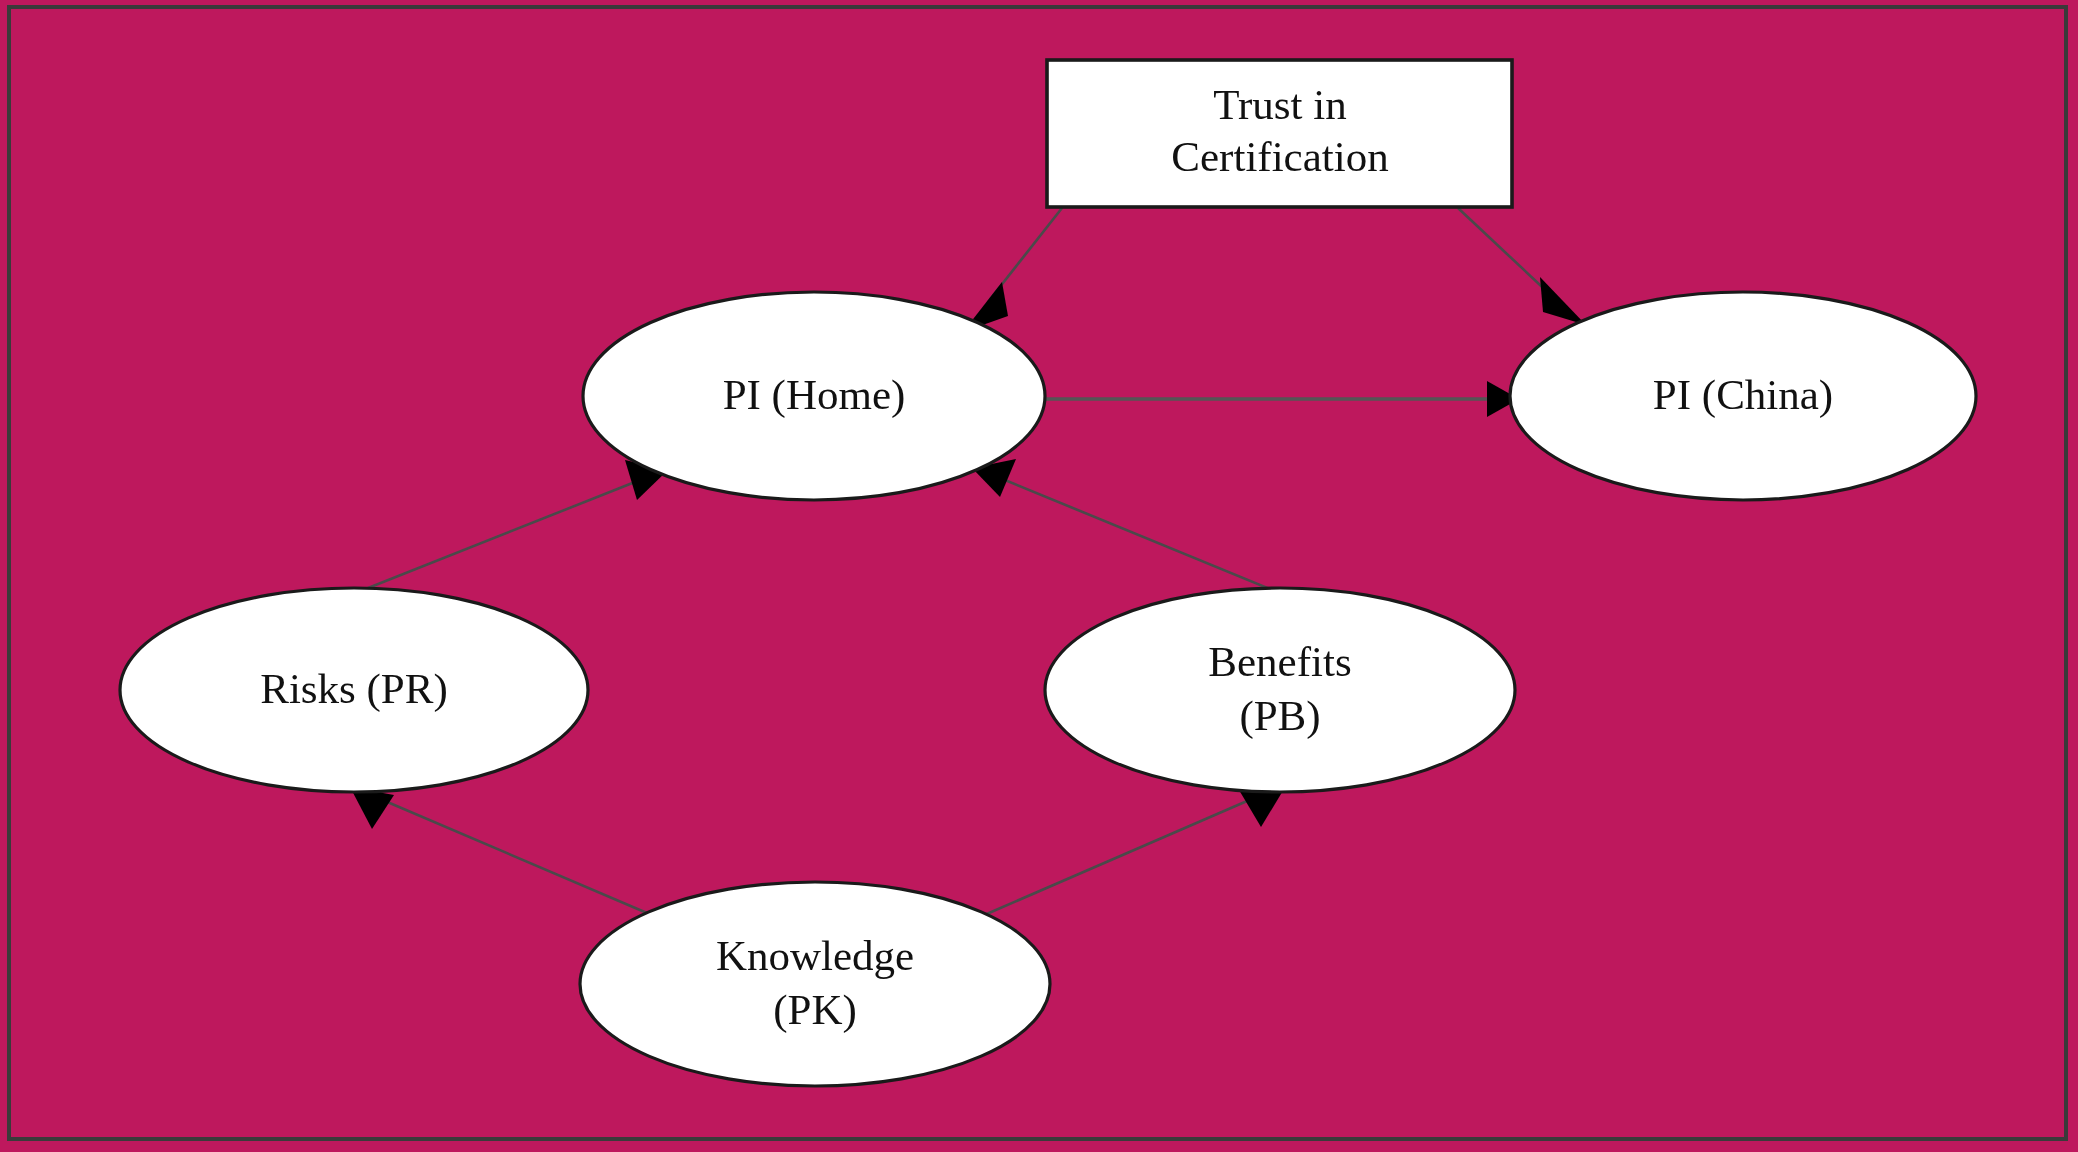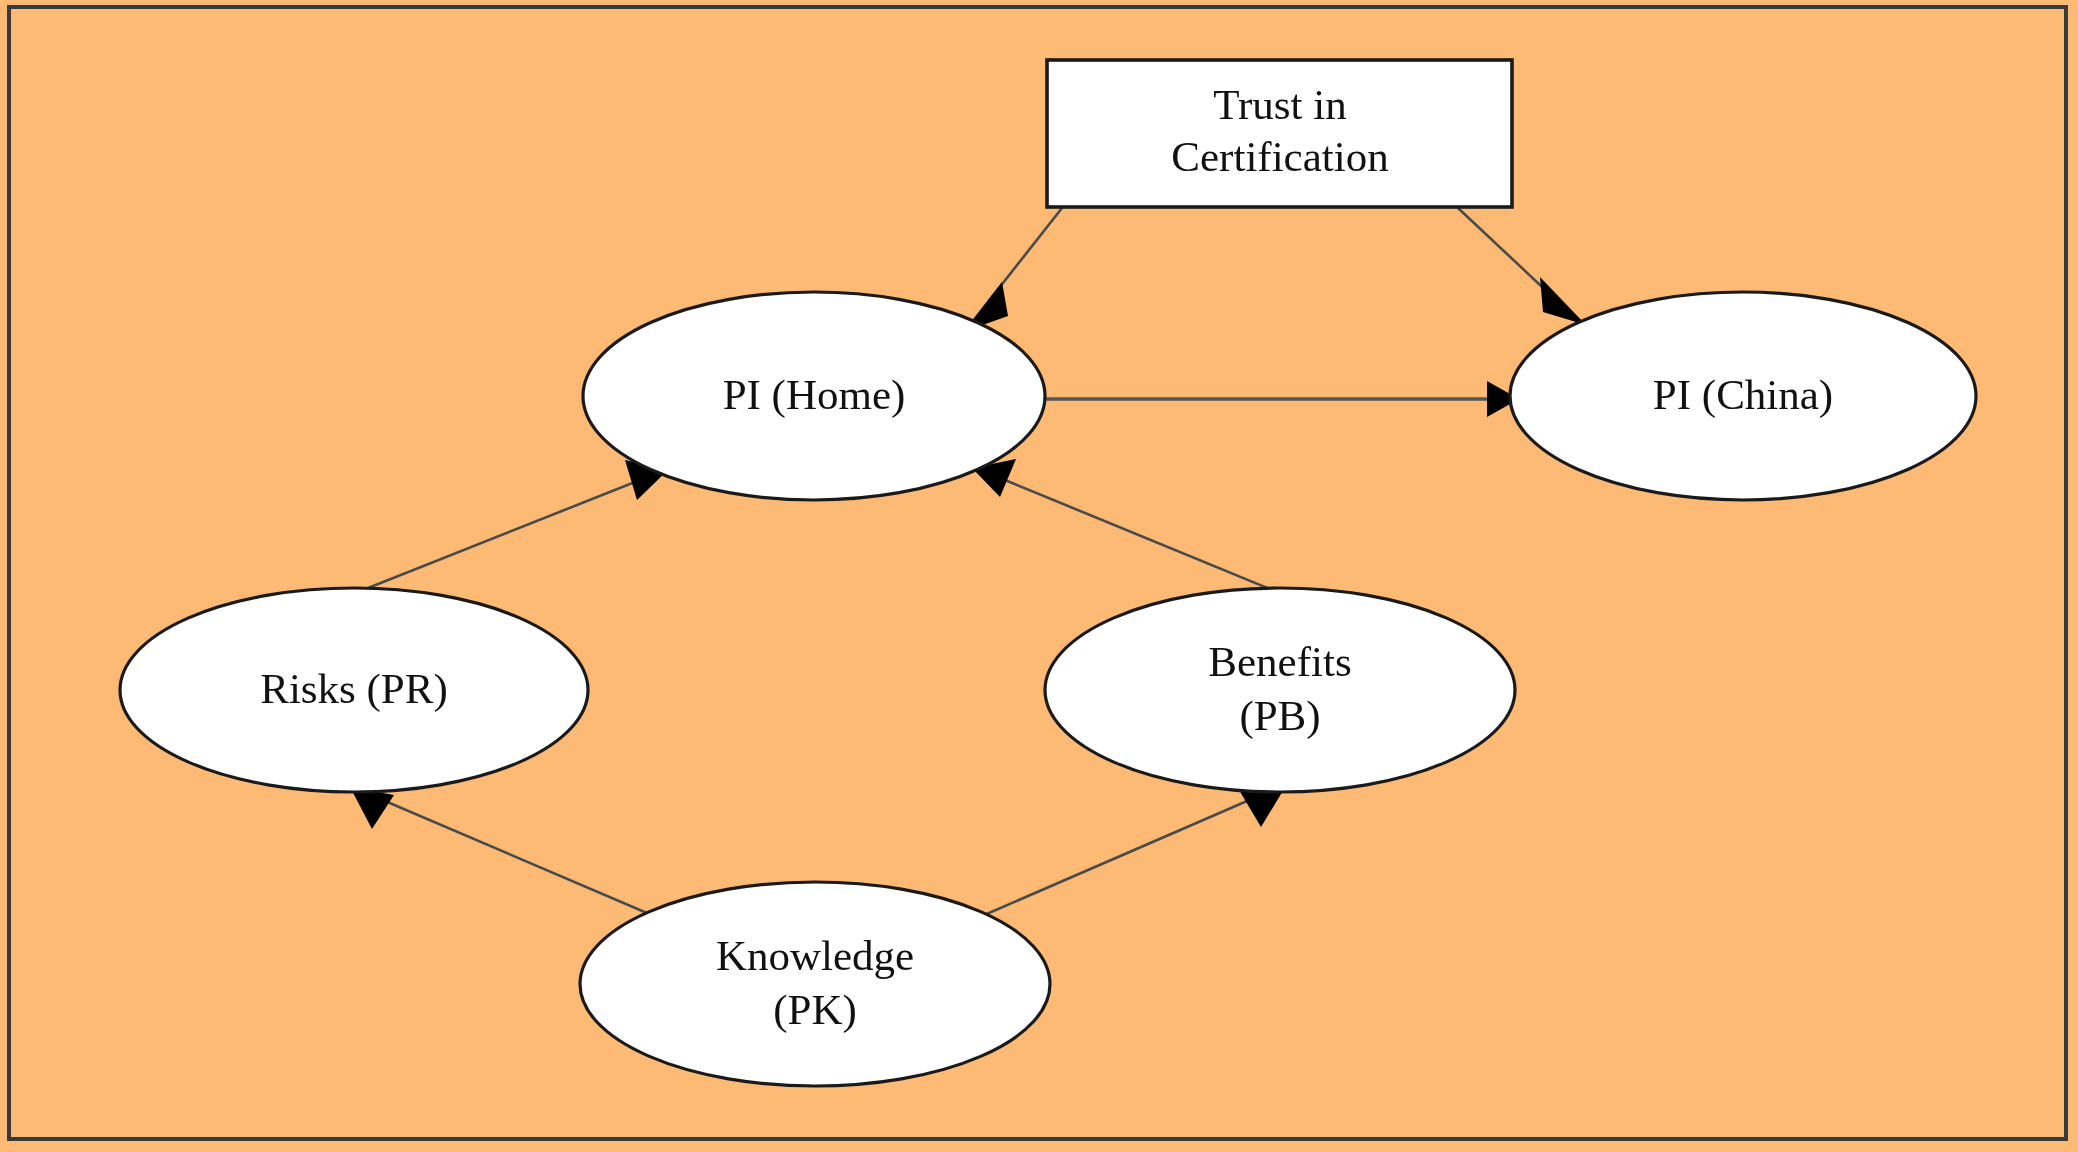--- a/index.html
+++ b/index.html
@@ -7,21 +7,21 @@
     padding: 0;
     background: #ffffff;
   }
   body {
     font-family: "Liberation Serif", "DejaVu Serif", serif;
   }
   #canvas {
     position: relative;
     width: 2078px;
     height: 1152px;
-    background: #fdba74;
+    background: #be185d;
     overflow: hidden;
   }
   #diagram-svg {
     position: absolute;
     top: 0;
     left: 0;
     width: 2078px;
     height: 1152px;
   }
   .node-shape {

